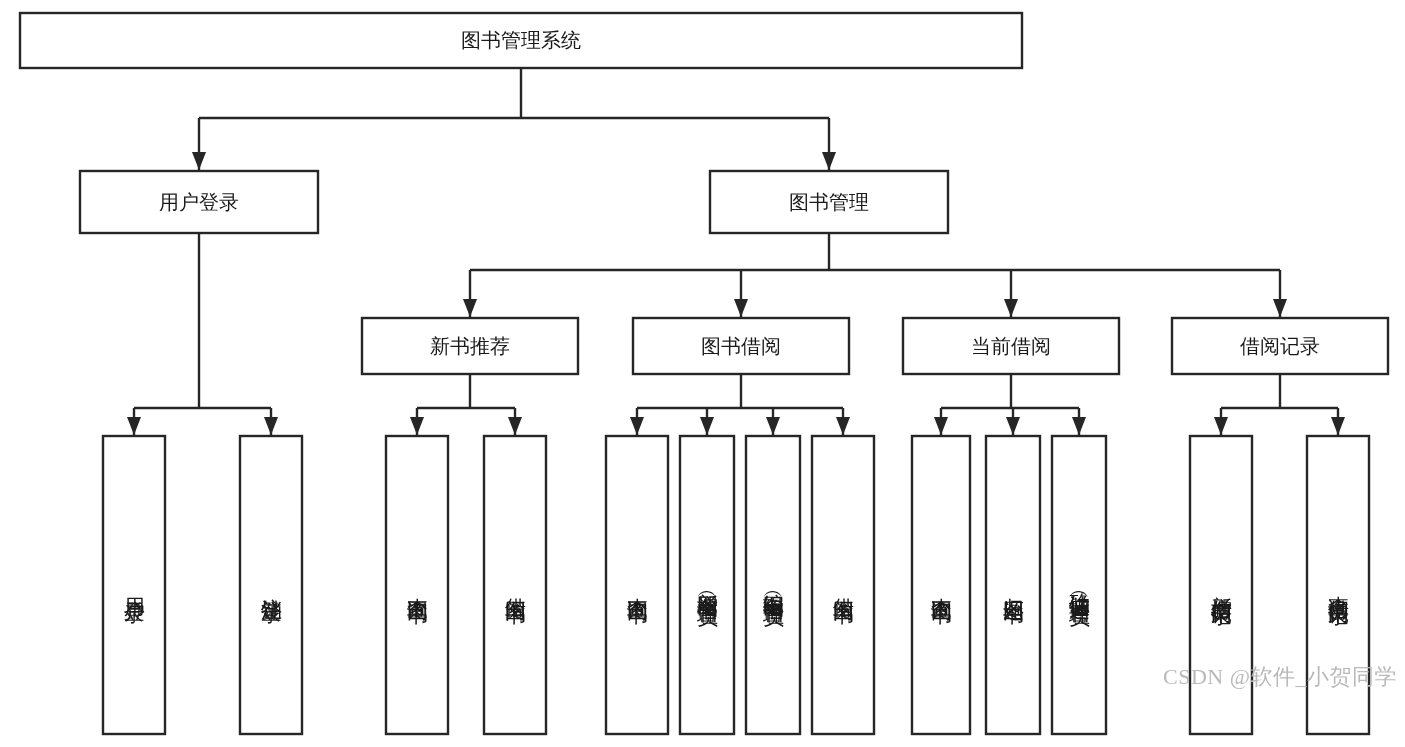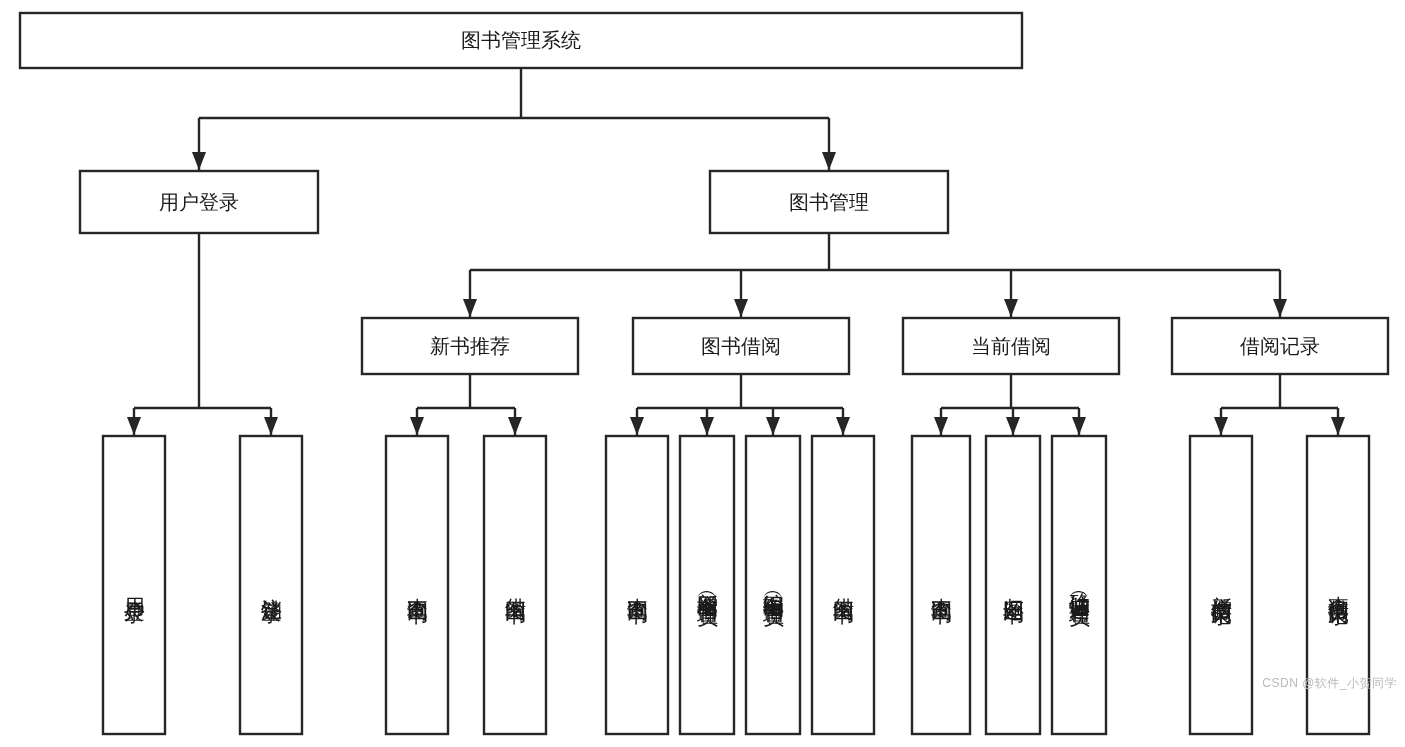--- a/index.html
+++ b/index.html
@@ -66,22 +66,22 @@
     line-height: 1.18;
     color: #1a1a1a;
     letter-spacing: 2px;
     white-space: nowrap;
     text-align: center;
   }
   .watermark {
     position: absolute;
     right: 8px;
     bottom: 8px;
-    font-family: Liberation Sans, sans-serif;
-    font-size: 12px;
+    font-family: Liberation Serif, serif;
+    font-size: 22px;
     color: #b9b9b9;
     white-space: nowrap;
     letter-spacing: 0.5px;
     pointer-events: none;
   }
 </style>
 </head>
 <body>
 
 <div id="diagram-root">

